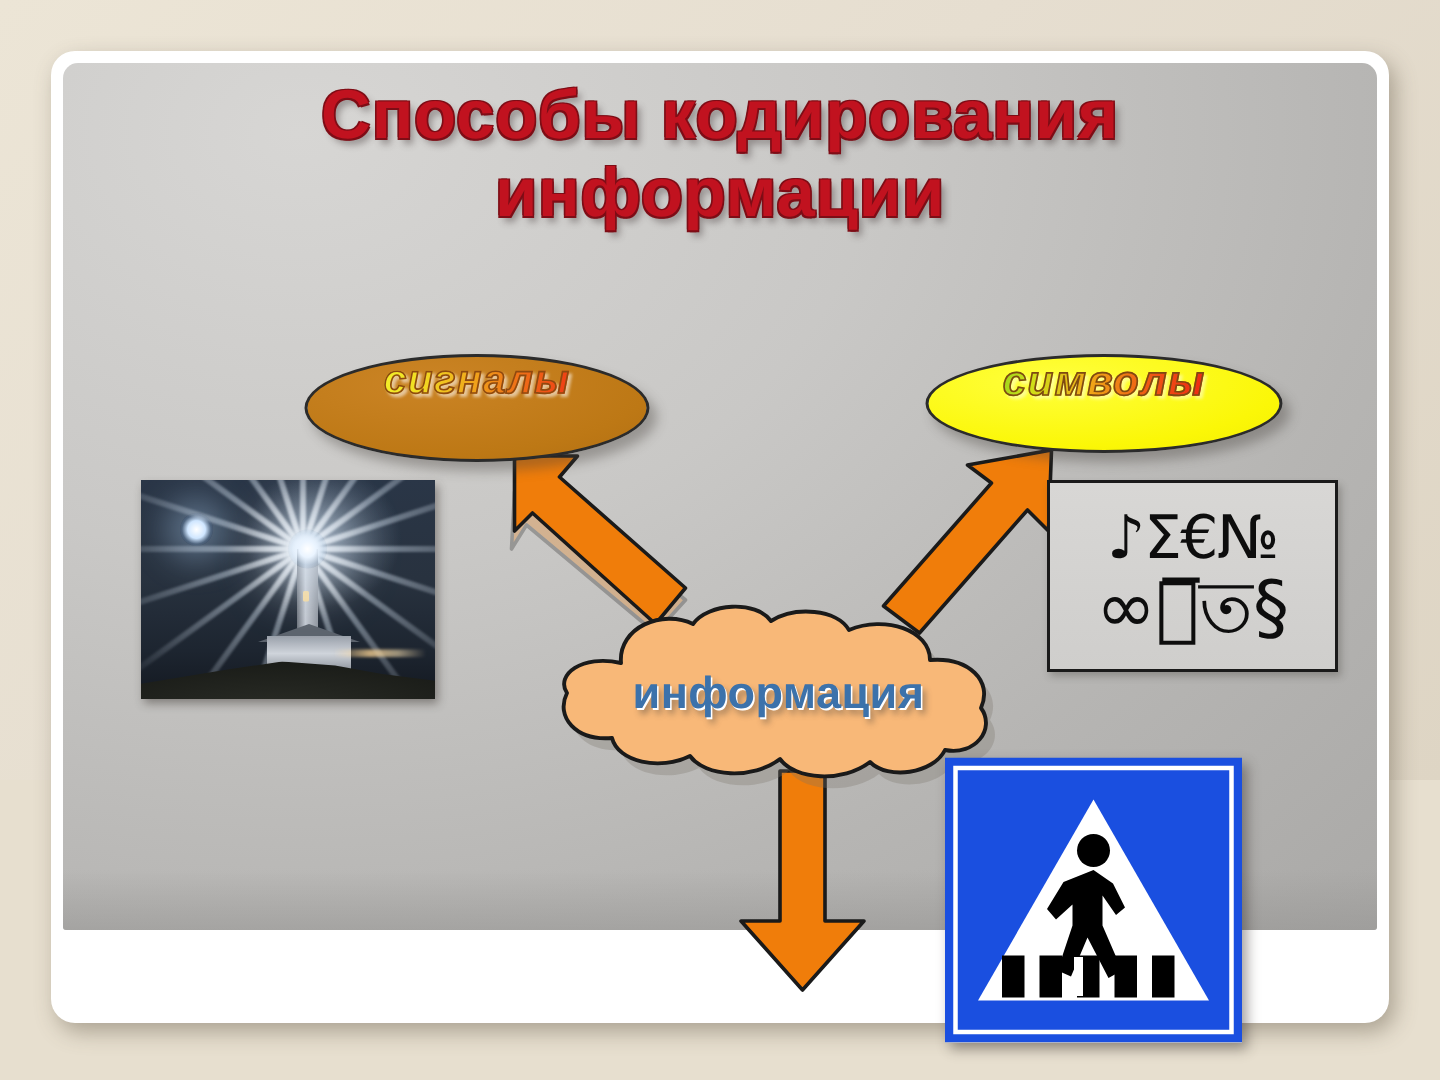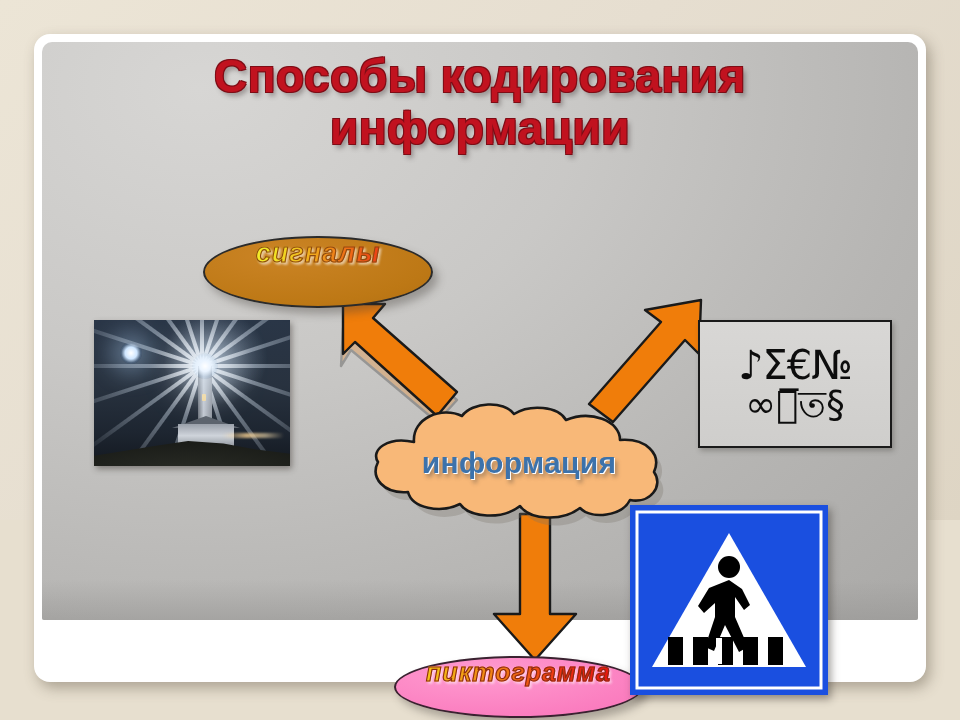--- a/index.html
+++ b/index.html
@@ -241,21 +241,21 @@
     box-shadow: 2px 3px 5px rgba(60,55,50,.32);
   }
   .symbols-row {
     color: #0d0d0d;
     font-family: "DejaVu Sans", sans-serif;
     font-size: 40px;
     line-height: 1.05;
     letter-spacing: -1px;
     white-space: nowrap;
   }
-  .symbols-row.row2 { font-size: 37px; letter-spacing: 0px; }
+  .symbols-row.row2 { font-size: 48px; letter-spacing: 0px; }
 
   
   #sign-pedestrian {
     position: absolute;
     left: 630px; top: 505px; width: 198px; height: 190px;
     z-index: 7;
     box-shadow: 3px 4px 8px rgba(50,45,40,.45);
   }
   #sign-pedestrian svg { display:block; width:100%; height:100%; }
 </style>
@@ -342,26 +342,26 @@
                    C268,114 238,118 226,106 C208,120 176,118 166,104 C148,118 116,116 106,102
                    C86,112 58,106 54,90 C30,92 16,76 24,60 C16,48 34,34 60,40 Z" fill="#f8b878" stroke="#1a1a1a" stroke-width="2.6" stroke-linejoin="round"></path>
         </svg>
         <div id="cloud-label">информация</div>
       </div>
 
       <div class="pill" id="pill-signals">
         <span class="pill-text">сигналы</span>
       </div>
 
+      <div class="pill" id="pill-symbols">
+        <span class="pill-text">символы</span>
+      </div>
 
     </div>
 
-    <div class="pill" id="pill-pictogram">
-      <span class="pill-text">пиктограмма</span>
-    </div>
 
   </div>
 
   <div id="sign-pedestrian">
     <svg viewBox="0 0 198 190">
       <rect x="0" y="0" width="198" height="190" fill="#1a4fe0"></rect>
       <rect x="7" y="7" width="184" height="176" fill="none" stroke="#ffffff" stroke-width="3"></rect>
       <polygon points="99,28 176,162 22,162" fill="#ffffff"></polygon>
       <g fill="#000000">
         <rect x="38" y="132" width="15" height="28"></rect>

